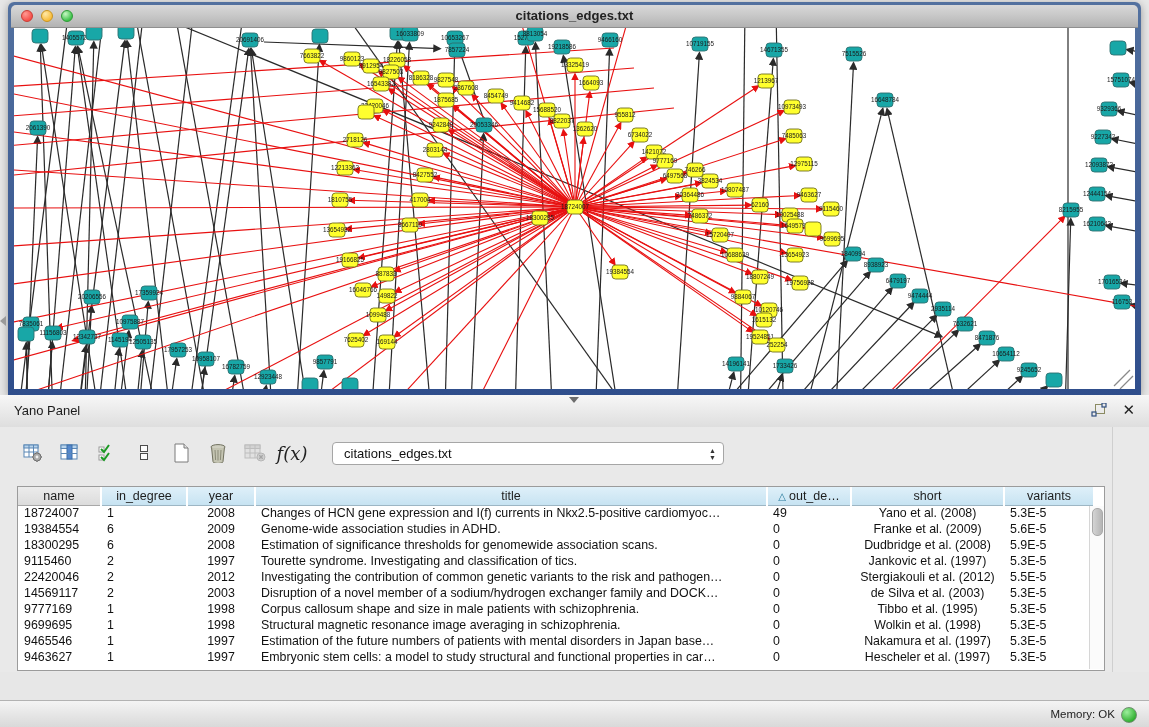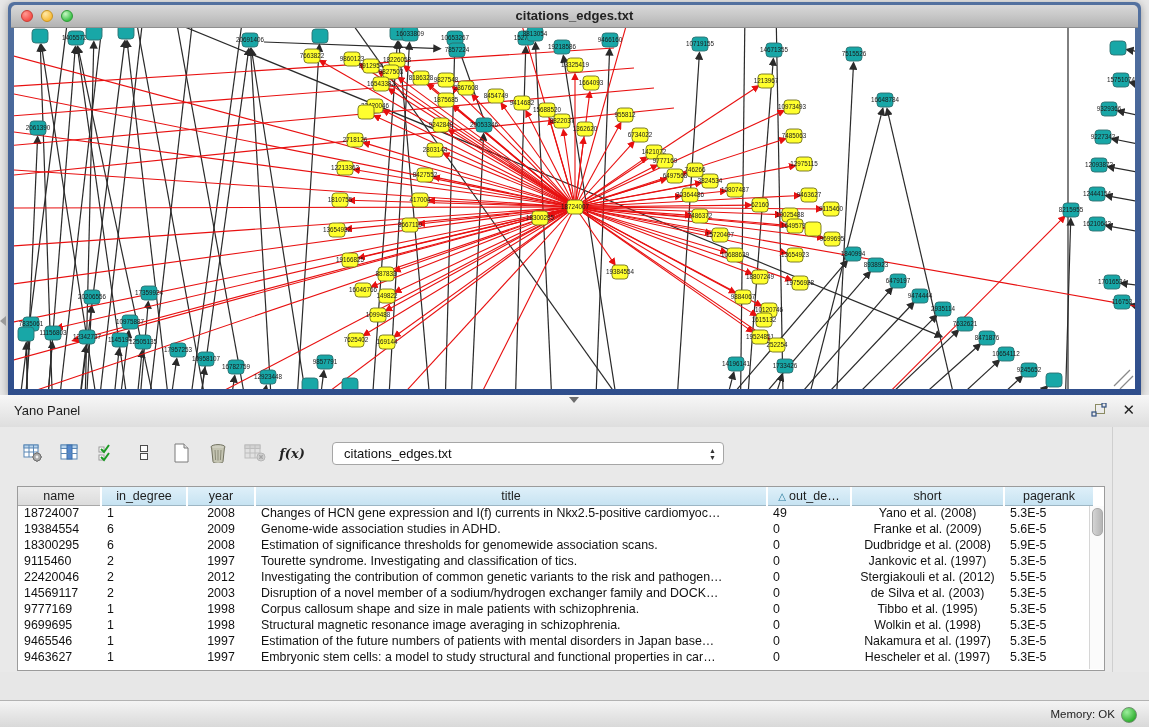--- a/index.html
+++ b/index.html
@@ -25,21 +25,21 @@
   .splitter-notch{position:absolute;left:569px;top:2px;width:0;height:0;
       border-left:5px solid transparent;border-right:5px solid transparent;border-top:6px solid #6d6d6d;}
   .ph-icons{position:absolute;right:14px;top:6px;display:flex;gap:14px;align-items:center;}
   .ph-icons .x{font-size:15px;font-weight:bold;color:#222;line-height:18px;cursor:default;}
   
   .panel-body{position:absolute;left:0;top:427px;width:1149px;height:245px;background:#e9e9e9;}
   .right-rail{position:absolute;left:1112px;top:0;bottom:0;width:1px;background:#cfcfcf;}
   .toolbar{position:absolute;left:20px;top:12px;height:28px;display:flex;align-items:center;gap:11px;}
   .tbtn{width:26px;height:26px;border:none;background:transparent;padding:2px;display:flex;align-items:center;justify-content:center;}
   .tbtn svg{display:block;}
-  .fx{font-family:"DejaVu Serif","Liberation Serif",serif;font-style:italic;font-weight:bold;font-size:13px;color:#222;}
+  .fx{font-family:"DejaVu Serif","Liberation Serif",serif;font-style:italic;font-weight:normal;font-size:18px;color:#222;}
   .chooser{margin-left:16px;width:392px;height:23px;background:#fff;border:1px solid #a6a6a6;border-radius:4px;
       position:relative;display:flex;align-items:center;font-size:13px;color:#111;padding-left:11px;box-sizing:border-box;}
   .stepper{position:absolute;right:7px;top:4px;display:flex;flex-direction:column;line-height:7px;font-size:7px;color:#333;}
   
   .tablewrap{position:absolute;left:17px;top:59px;width:1086px;height:183px;background:#fff;border:1px solid #9b9b9b;overflow:hidden;}
   table{border-collapse:collapse;table-layout:fixed;width:1070px;}
   th{height:18px;font-size:12.5px;font-weight:normal;color:#1d1d1d;text-align:center;
      background:linear-gradient(#dff0f9,#c7e3f2);border-right:2px solid #fff;border-bottom:1px solid #9db6c4;
      overflow:hidden;white-space:nowrap;padding:0 4px;box-sizing:border-box;}
   th.col-name{background:linear-gradient(#ececec,#dcdcdc);border-bottom:1px solid #a8a8a8;}
@@ -872,21 +872,21 @@
     <div class="tablewrap">
       <table>
         <thead>
             <tr id="thead-row">
               <th class="col-name"><span>name</span></th>
               <th class="col-in_degree"><span>in_degree</span></th>
               <th class="col-year"><span>year</span></th>
               <th class="col-title"><span>title</span></th>
               <th class="col-out_degree"><span class="sort-tri">△</span><span>out_de…</span></th>
               <th class="col-short"><span>short</span></th>
-              <th class="col-pagerank"><span>pagerank</span></th>
+              <th class="col-pagerank"><span>variants</span></th>
             </tr>
           </thead>
         <tbody id="tbody">
             <tr>
               <td class="col-name">18724007</td>
               <td class="col-in_degree">1</td>
               <td class="col-year">2008</td>
               <td class="col-title">Changes of HCN gene expression and I(f) currents in Nkx2.5-positive cardiomyoc…</td>
               <td class="col-out_degree">49</td>
               <td class="col-short">Yano et al. (2008)</td>

